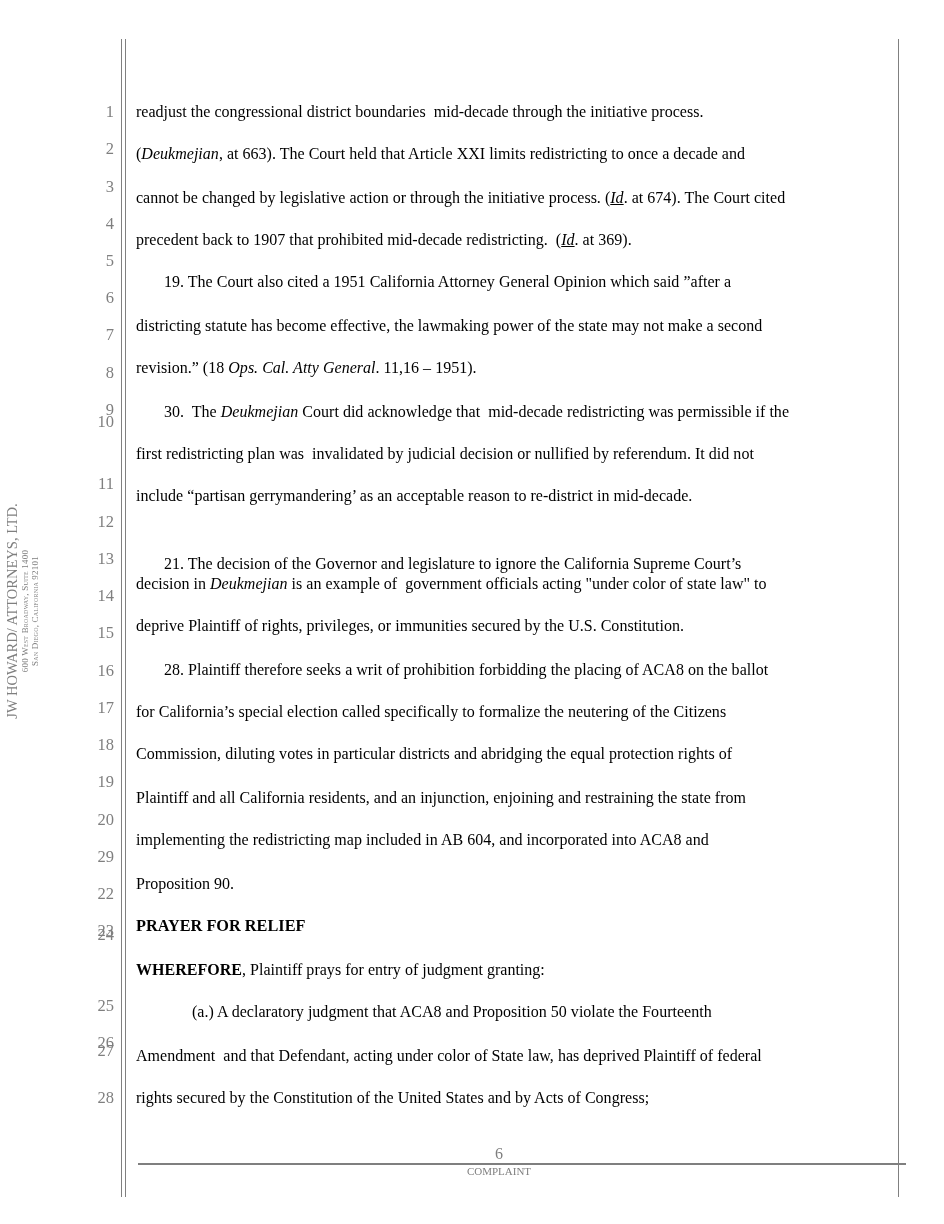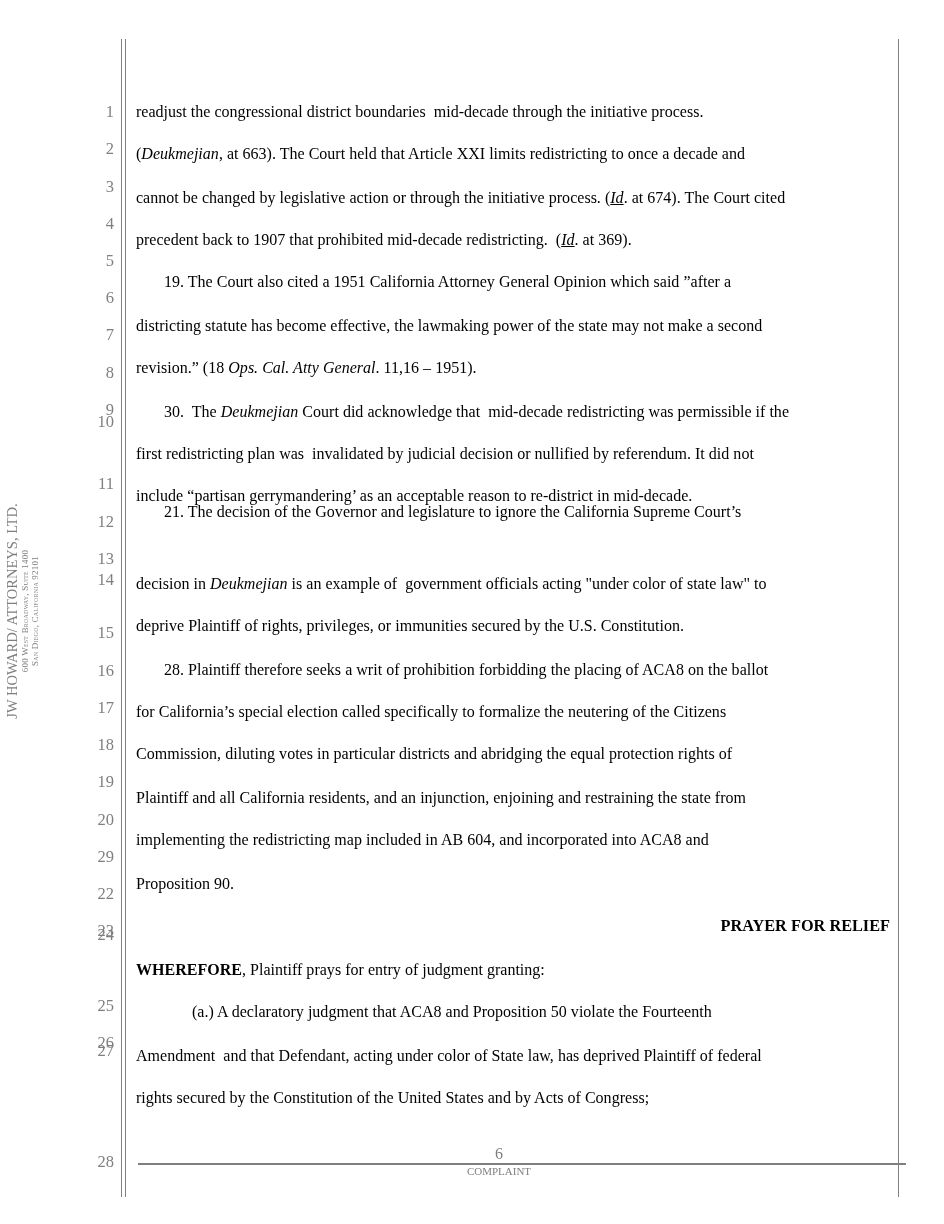--- a/index.html
+++ b/index.html
@@ -5,21 +5,21 @@
   html, body { margin:0; padding:0; background:#ffffff; }
   body { width:944px; height:1224px; position:relative; overflow:hidden;
          font-family:"Liberation Serif", "DejaVu Serif", serif; color:#000; }
   .vline { position:absolute; background:#808080; width:1px; }
   .hrule { position:absolute; background:#7f7f7f; height:2px; }
   .lnum { position:absolute; left:84px; width:30px; text-align:right;
           font-size:16.5px; color:#7f7f7f; line-height:1; }
   .tl { position:absolute; left:136px; font-size:16px; line-height:1; white-space:pre; letter-spacing:0.02px; }
   .tl i { font-style:italic; }
   .tl u { text-decoration:underline; }
-  .ctr { position:absolute; left:136px; width:754px; text-align:right; font-size:16.3px; font-weight:bold; line-height:1; }
+  .ctr { position:absolute; left:136px; width:754px; text-align:left; font-size:16.3px; font-weight:bold; line-height:1; }
   .firm { position:absolute; left:-130px; top:586px; width:320px; height:50px;
           transform:rotate(-90deg); transform-origin:center center; text-align:center; color:#7f7f7f; }
   .firm .n { font-size:14.5px; line-height:15px; display:block; }
   .firm .a { font-size:9px; line-height:10px; display:block; font-variant:small-caps; letter-spacing:0.2px; }
   .pgnum { position:absolute; left:136px; width:726px; top:1146px; text-align:center; font-size:16px; color:#7f7f7f; line-height:1; }
   .ftitle { position:absolute; left:136px; width:726px; top:1166px; text-align:center; font-size:11px; color:#7f7f7f; line-height:1; }
 </style>
 </head>
 <body>
 
@@ -40,55 +40,55 @@
   <div class="lnum" style="top:216px">4</div>
   <div class="lnum" style="top:253px">5</div>
   <div class="lnum" style="top:290px">6</div>
   <div class="lnum" style="top:327px">7</div>
   <div class="lnum" style="top:365px">8</div>
   <div class="lnum" style="top:402px">9</div>
   <div class="lnum" style="top:414px">10</div>
   <div class="lnum" style="top:476px">11</div>
   <div class="lnum" style="top:514px">12</div>
   <div class="lnum" style="top:551px">13</div>
-  <div class="lnum" style="top:572px">14</div>
+  <div class="lnum" style="top:588px">14</div>
   <div class="lnum" style="top:625px">15</div>
   <div class="lnum" style="top:663px">16</div>
   <div class="lnum" style="top:700px">17</div>
   <div class="lnum" style="top:737px">18</div>
   <div class="lnum" style="top:774px">19</div>
   <div class="lnum" style="top:812px">20</div>
   <div class="lnum" style="top:849px">29</div>
   <div class="lnum" style="top:886px">22</div>
   <div class="lnum" style="top:923px">23</div>
   <div class="lnum" style="top:927px">24</div>
   <div class="lnum" style="top:998px">25</div>
   <div class="lnum" style="top:1035px">26</div>
   <div class="lnum" style="top:1043px">27</div>
-  <div class="lnum" style="top:1154px">28</div>
+  <div class="lnum" style="top:1090px">28</div>
 </div>
 
 <div>
   <div class="tl" style="top:104px">readjust the congressional district boundaries  mid-decade through the initiative process.</div>
 
   <div class="tl" style="top:146px"><span>(</span><i>Deukmejian</i><span>, at 663). The Court held that Article XXI limits redistricting to once a decade and</span></div>
 
   <div class="tl" style="top:190px"><span>cannot be changed by legislative action or through the initiative process. (</span><i><u>Id</u></i><span>. at 674). The Court cited</span></div>
 
   <div class="tl" style="top:232px"><span>precedent back to 1907 that prohibited mid-decade redistricting.  (</span><i><u>Id</u></i><span>. at 369).</span></div>
 
   <div class="tl" style="top:274px; left:164px">19. The Court also cited a 1951 California Attorney General Opinion which said ”after a</div>
   <div class="tl" style="top:318px">districting statute has become effective, the lawmaking power of the state may not make a second</div>
   <div class="tl" style="top:360px"><span>revision.” (18 </span><i>Ops. Cal. Atty General</i><span>. 11,16 – 1951).</span></div>
 
   <div class="tl" style="top:404px; left:164px"><span>30.  The </span><i>Deukmejian</i><span> Court did acknowledge that  mid-decade redistricting was permissible if the</span></div>
   <div class="tl" style="top:446px">first redistricting plan was  invalidated by judicial decision or nullified by referendum. It did not</div>
   <div class="tl" style="top:488px">include “partisan gerrymandering’ as an acceptable reason to re-district in mid-decade.</div>
 
-  <div class="tl" style="top:504px; left:164px">21. The decision of the Governor and legislature to ignore the California Supreme Court’s</div>
+  <div class="tl" style="top:556px; left:164px">21. The decision of the Governor and legislature to ignore the California Supreme Court’s</div>
   <div class="tl" style="top:576px"><span>decision in </span><i>Deukmejian</i><span> is an example of  government officials acting "under color of state law" to</span></div>
   <div class="tl" style="top:618px">deprive Plaintiff of rights, privileges, or immunities secured by the U.S. Constitution.</div>
 
   <div class="tl" style="top:662px; left:164px">28. Plaintiff therefore seeks a writ of prohibition forbidding the placing of ACA8 on the ballot</div>
   <div class="tl" style="top:704px">for California’s special election called specifically to formalize the neutering of the Citizens</div>
   <div class="tl" style="top:746px">Commission, diluting votes in particular districts and abridging the equal protection rights of</div>
   <div class="tl" style="top:790px">Plaintiff and all California residents, and an injunction, enjoining and restraining the state from</div>
   <div class="tl" style="top:832px">implementing the redistricting map included in AB 604, and incorporated into ACA8 and</div>
   <div class="tl" style="top:876px">Proposition 90.</div>
 

